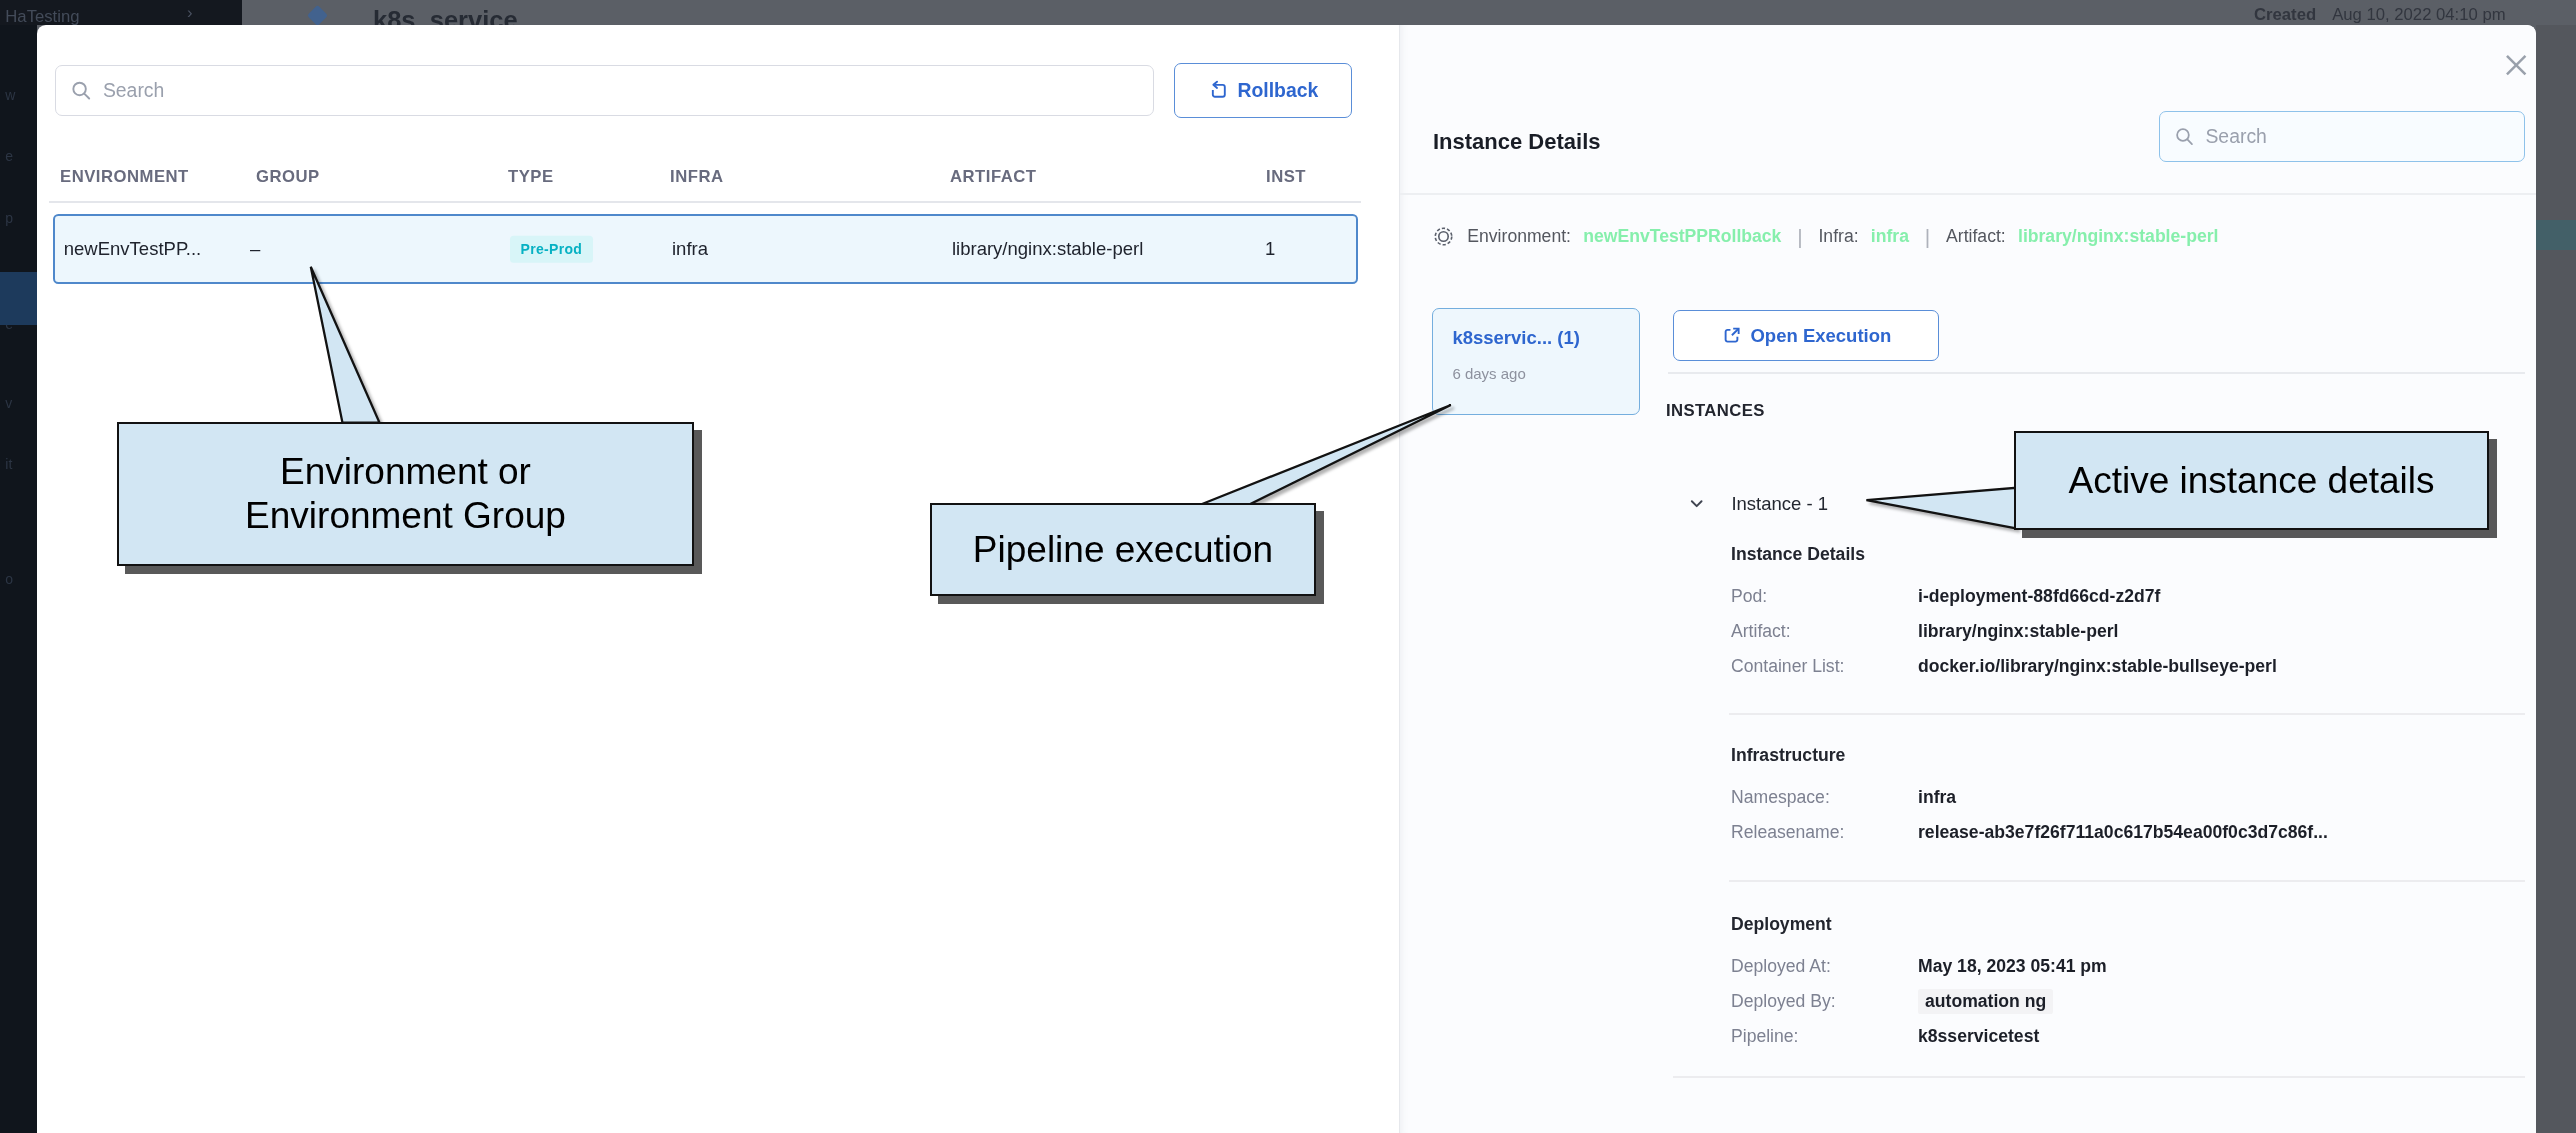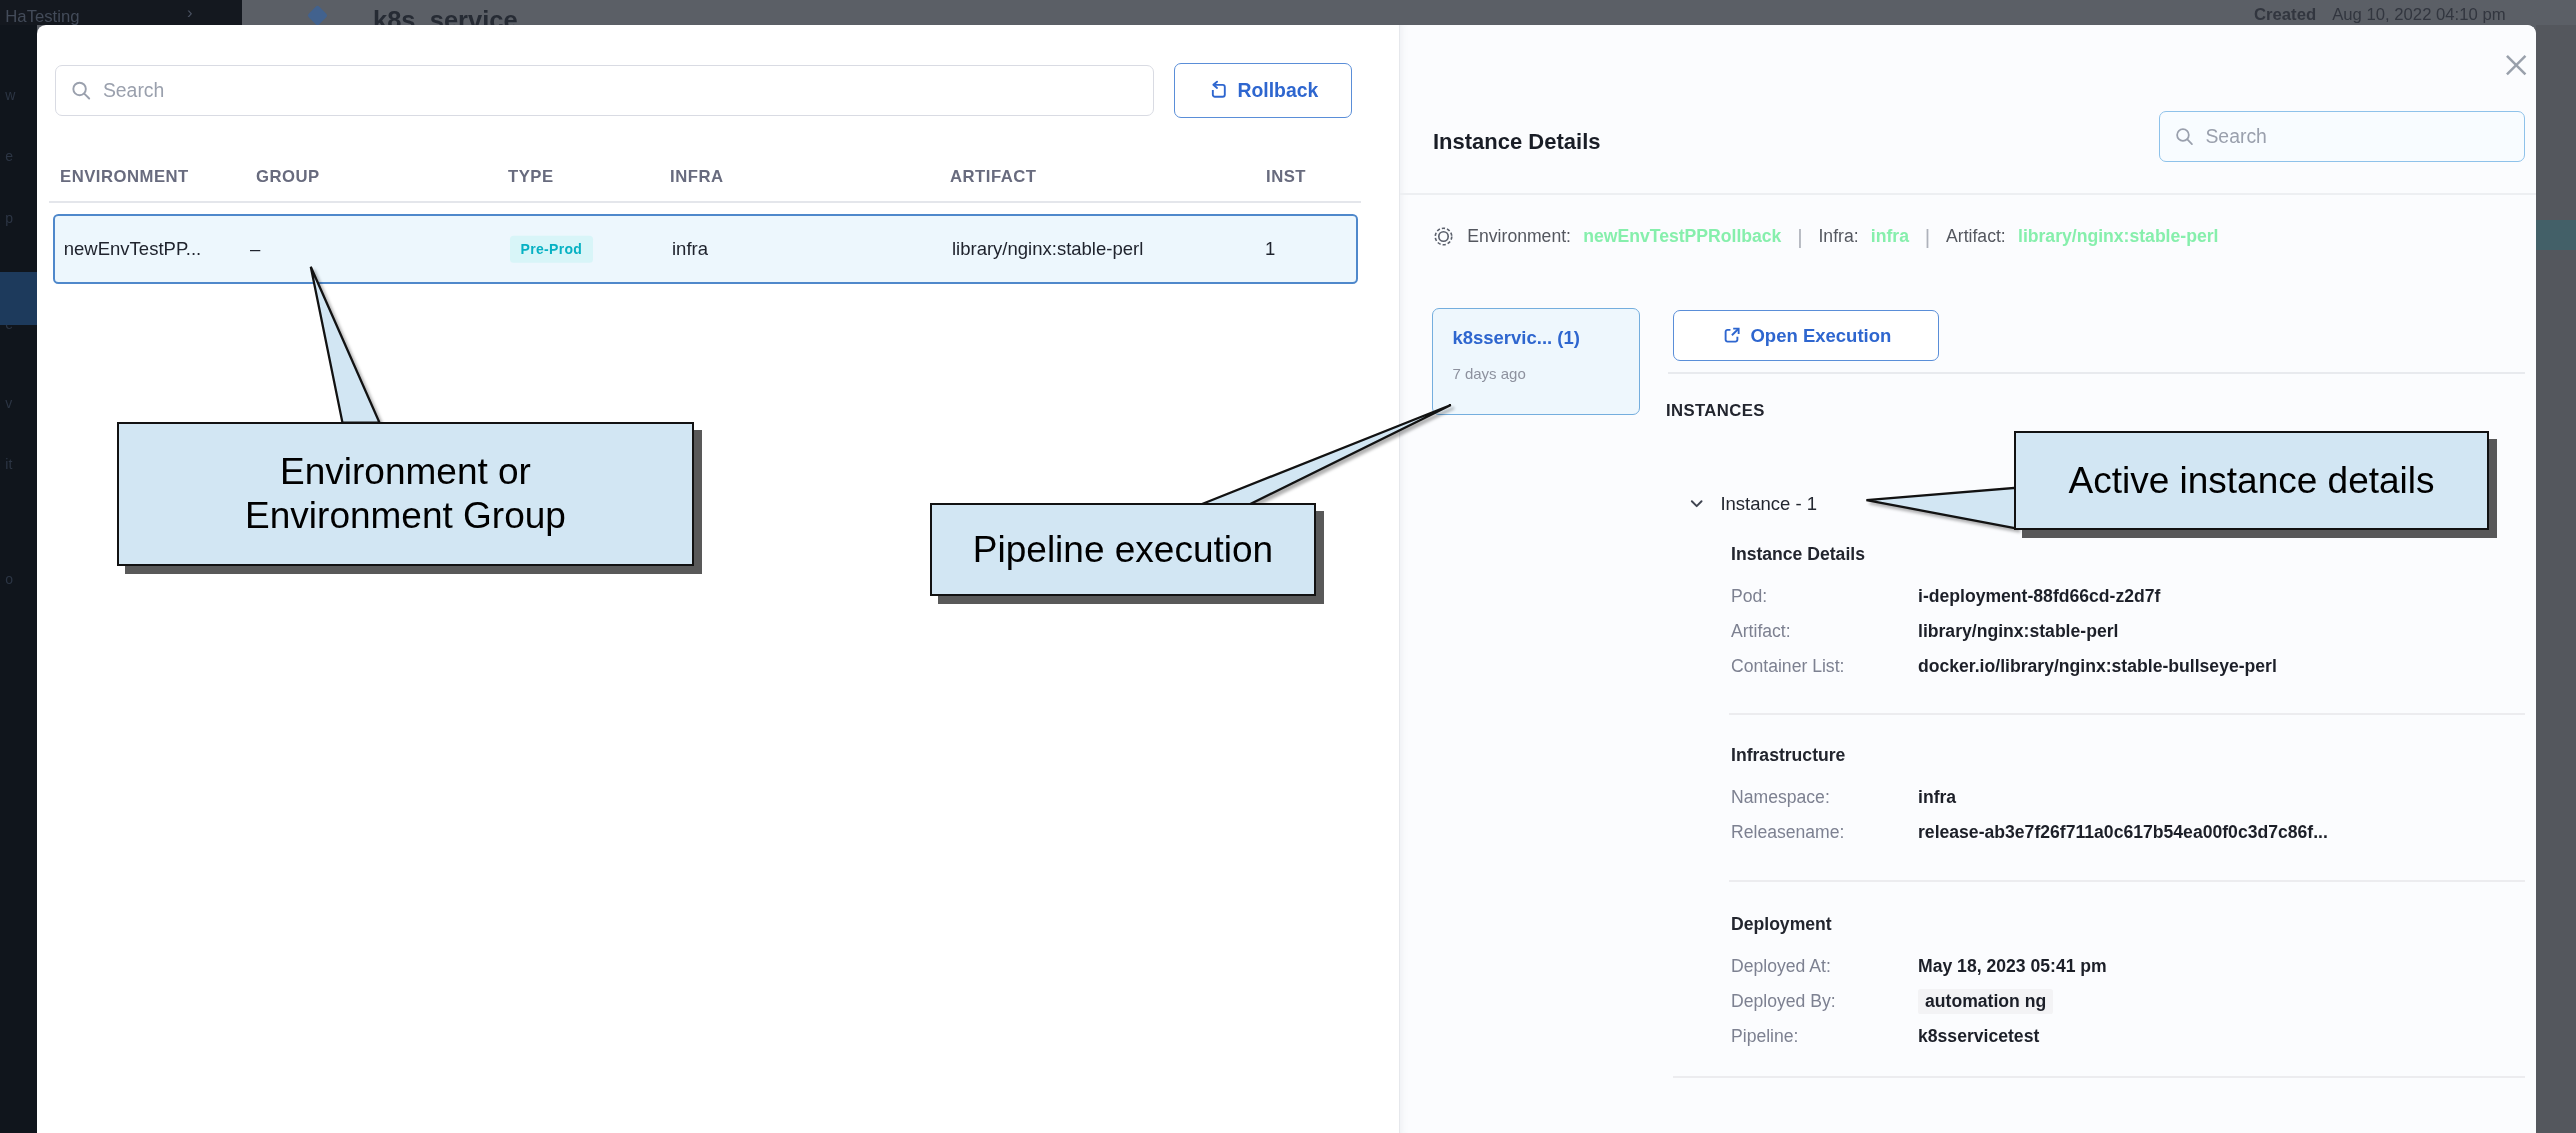--- a/index.html
+++ b/index.html
@@ -51,21 +51,21 @@
   .env-summary { left:1432px; top:220px; height:33px; display:flex; align-items:center; gap:12.3px; font-size:17.6px; white-space:nowrap; }
   .env-summary .lbl { color:#54575f; }
   .env-summary .val { color:#86efac; font-weight:bold;text-align:right; }
   .env-summary .sep { color:#aeb2bb; font-size:21px; font-weight:300; padding:0 3.5px; }
   .exec-card { left:1432px; top:308px; width:208px; height:107px; background:#eef7fd; border:1.8px solid #74aede; border-radius:7px; padding:17.6px 0 0 19.4px; cursor:pointer; }
   .exec-card .name { font-size:18.5px; font-weight:bold; color:#2e66cf; }
   .exec-card .time { font-size:15px; color:#8d919e; margin-top:16px; }
   .btn-open-exec { left:1673px; top:310px; width:266px; height:51px; font-size:18.5px; }
   .instances-divider { left:1668px; top:372px; width:857px; height:1.8px; background:#e8eaee; }
   .instances-label { left:1666px; top:401px; font-size:16.7px; font-weight:bold; color:#22252e; letter-spacing:0.4px; }
-  .instance-header { left:1687px; top:493px; display:flex; align-items:center; gap:14px; cursor:pointer; }
+  .instance-header { left:1687px; top:493px; display:flex; align-items:center; gap:25px; cursor:pointer; }
   .instance-header .t { font-size:18.5px; color:#232730; }
   .section { width:801px; }
   .sec1 { left:1731px; top:544px; } .sec2 { left:1731px; top:745px; } .sec3 { left:1731px; top:914px; }
   .section h4 { font-size:17.6px; color:#22252e; height:35px; }
   .drow { display:flex; align-items:center; height:35px; font-size:17.6px; white-space:nowrap; }
   .drow .dl { width:187px; color:#7d8191; flex:none; }
   .drow .dv { color:#1c1f28; font-weight:bold; }
   .dv-hl { background:#f3f3f5; padding:1.8px 7px; border-radius:2.6px; }
   .sec-divider { height:1.8px; background:#ececef; }
   .sd1 { left:1729px; top:713px; width:796px; } .sd2 { left:1729px; top:880px; width:796px; } .sd3 { left:1673px; top:1076px; width:852px; }
@@ -165,21 +165,21 @@
     <span class="sep">|</span>
     <span class="lbl">Infra:</span>
     <span class="val">infra</span>
     <span class="sep">|</span>
     <span class="lbl">Artifact:</span>
     <span class="val">library/nginx:stable-perl</span>
   </div>
 
   <div class="abs exec-card">
     <div class="name">k8sservic...  (1)</div>
-    <div class="time">7 days ago</div>
+    <div class="time">6 days ago</div>
   </div>
   <button class="abs btn btn-open-exec">
     <svg width="21" height="21" viewBox="0 0 20 20">
         <path d="M9 4.6 H6.2 a1.8 1.8 0 0 0 -1.8 1.8 V14 a1.8 1.8 0 0 0 1.8 1.8 h7.6 a1.8 1.8 0 0 0 1.8 -1.8 V11.2" fill="none" stroke="#2e66cf" stroke-width="1.8"></path>
         <path d="M11.6 3.4 H16.8 V8.6" fill="none" stroke="#2e66cf" stroke-width="1.8"></path>
         <line x1="16.4" y1="3.8" x2="10.4" y2="9.8" stroke="#2e66cf" stroke-width="1.8"></line>
       </svg>
     <span>Open Execution</span>
   </button>
   <div class="abs instances-divider"></div>

